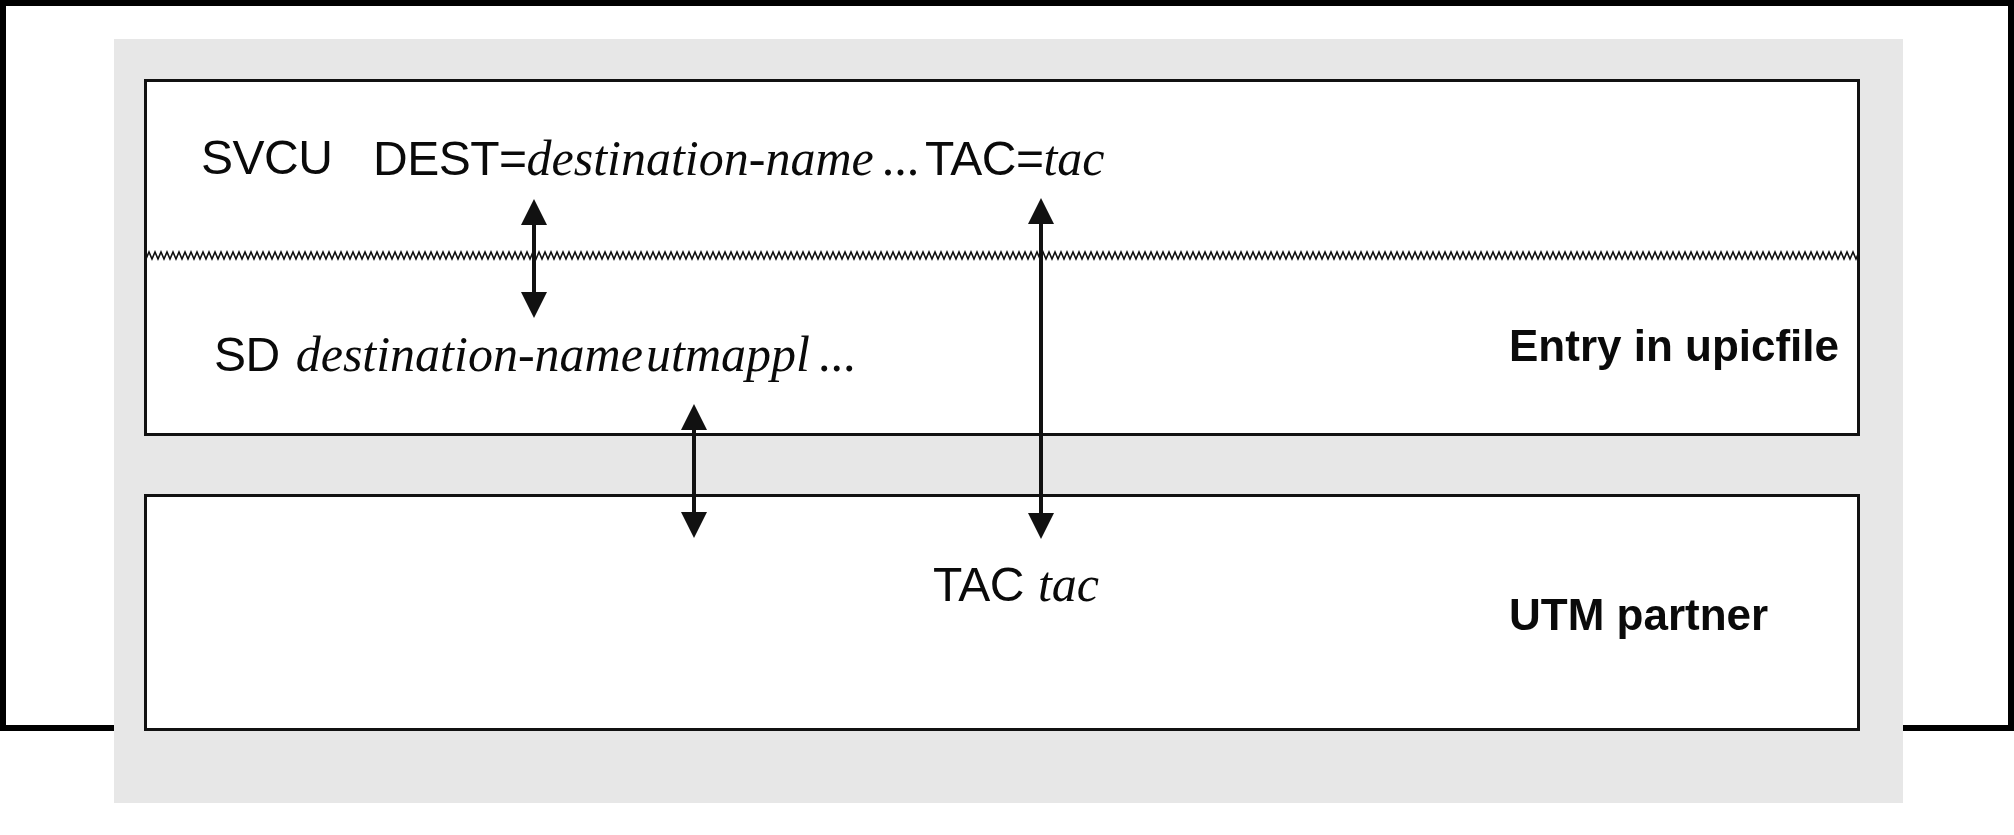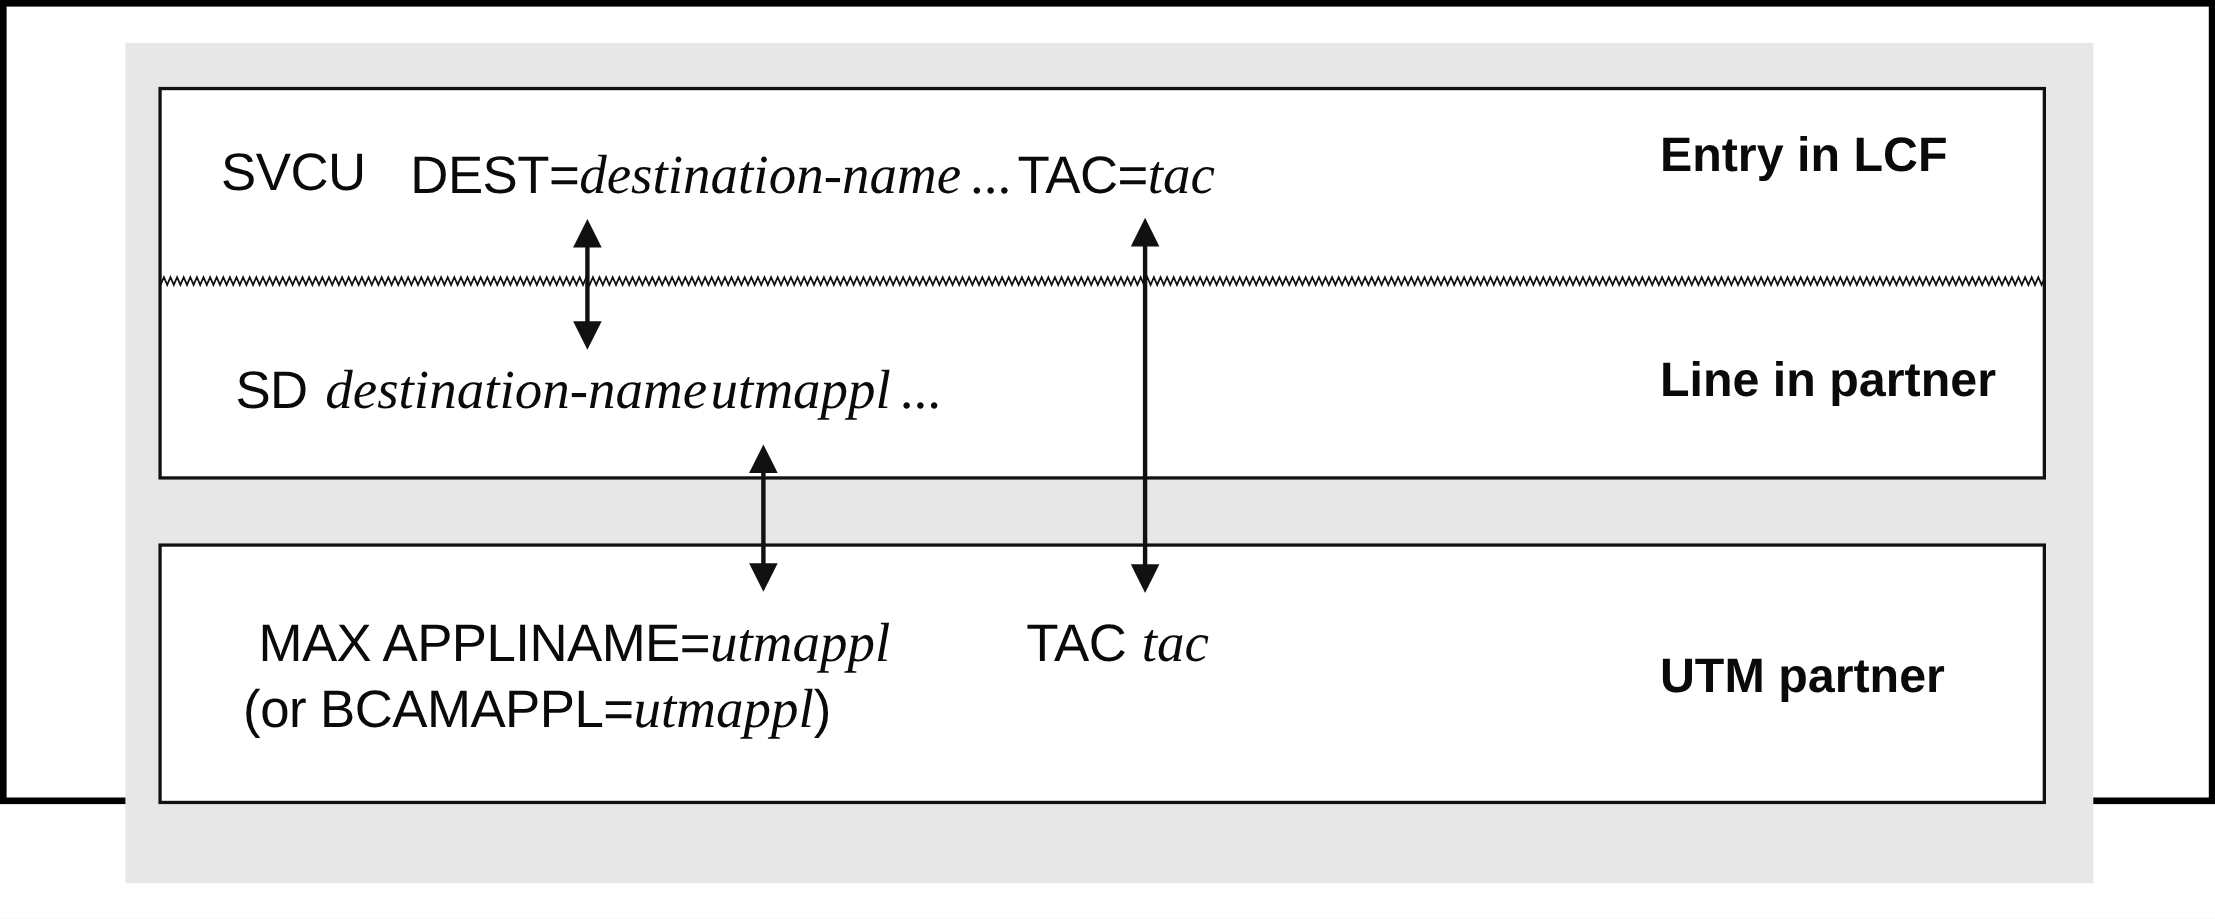--- a/index.html
+++ b/index.html
@@ -39,38 +39,31 @@
 
   <div class="txt" style="left:195px;top:124px;">
     <span class="kw">SVCU</span>
   </div>
   <div class="txt" style="left:367px;top:124px;">
     <span class="kw">DEST=</span><span class="var">destination-name</span><span class="sp8"></span><span class="ell">...</span>
   </div>
   <div class="txt" style="left:919px;top:124px;">
     <span class="kw">TAC=</span><span class="var">tac</span>
   </div>
-  <div class="lbl" style="top:113px;">Entry in LCF</div>
 
   <div class="txt" style="left:192px;top:320px;margin-left:16px;">
     <span class="kw">SD</span><span class="sp16"></span><span class="var">destination-name</span>
   </div>
   <div class="txt" style="left:640px;top:320px;text-align:right;">
     <span class="var">utmappl</span><span class="sp8"></span><span class="ell">...</span>
   </div>
-  <div class="lbl" style="top:318px;">Line in partner</div>
+  <div class="lbl" style="top:318px;">Entry in upicfile</div>
 
-  <div class="txt" style="left:229px;top:550px;">
-    <span class="kw">MAX APPLINAME=</span><span class="var">utmappl</span>
-  </div>
   <div class="txt" style="left:927px;top:550px;">
     <span class="kw">TAC</span><span class="sp14"></span><span class="var">tac</span>
-  </div>
-  <div class="txt" style="left:215px;top:610px;">
-    <span class="kw">(or BCAMAPPL=</span><span class="var">utmappl</span><span class="kw">)</span>
   </div>
   <div class="lbl" style="top:587px;">UTM partner</div>
 
   <svg id="arrows" viewBox="0 0 2014 835">
       <g>
         <line x1="528" x2="528" y1="213" y2="292" stroke="#111111" stroke-width="4"></line>
         <polygon points="528,193 515,219 541,219" fill="#111111"></polygon>
         <polygon points="528,312 515,286 541,286" fill="#111111"></polygon>
       </g>
       <g>

